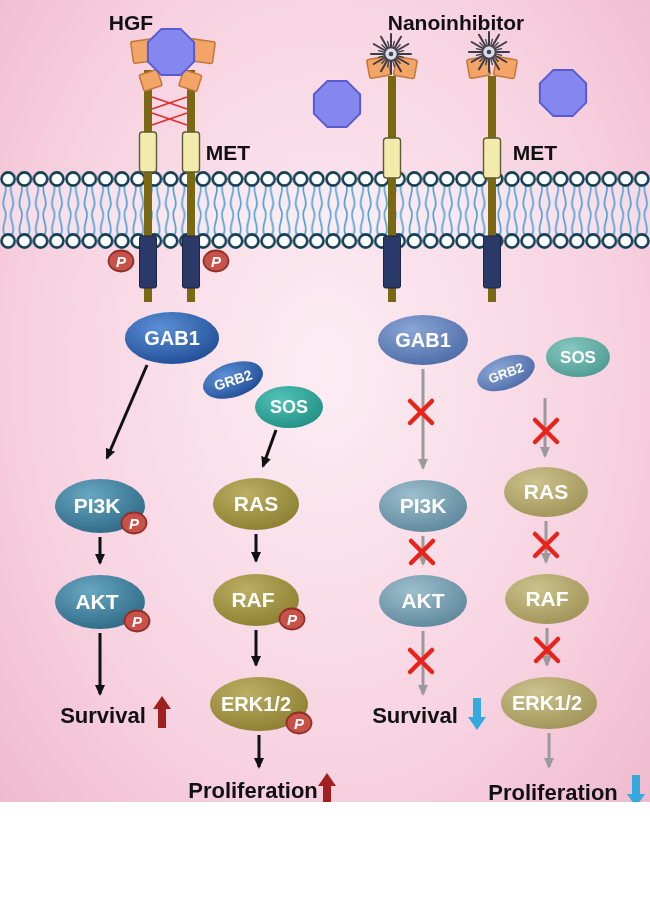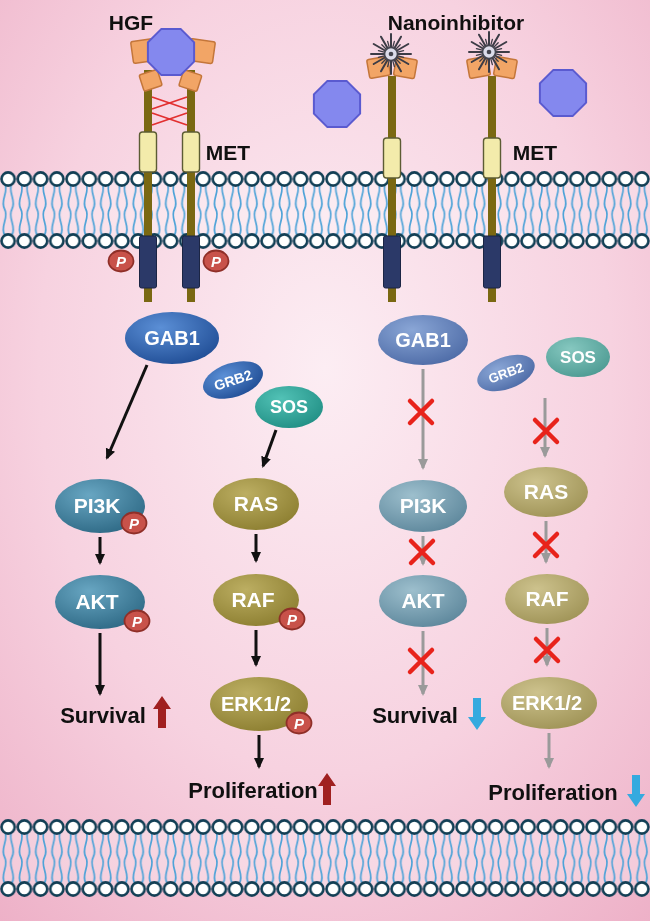--- a/index.html
+++ b/index.html
@@ -1,16 +1,16 @@
 <!DOCTYPE html>
 <html><head>
 <meta charset="utf-8">
 <style>
   html,body{margin:0;padding:0;background:#fff;}
-  .canvas{position:relative;width:650px;height:921px;overflow:hidden;}
+  .canvas{position:relative;width:650px;height:802px;overflow:hidden;}
   svg{display:block;}
   text{text-anchor:middle;}
   .t-title{font-family:"Liberation Sans",sans-serif;font-weight:bold;font-size:21px;fill:#101010;}
   .t-node{font-family:"Liberation Sans",sans-serif;font-weight:bold;fill:#ffffff;}
   .t-out{font-family:"Liberation Sans",sans-serif;font-weight:bold;font-size:22px;fill:#101010;}
   .t-p{font-family:"Liberation Sans",sans-serif;font-style:italic;font-weight:bold;font-size:15px;fill:#ffffff;}
 </style>
 </head>
 <body>
 

